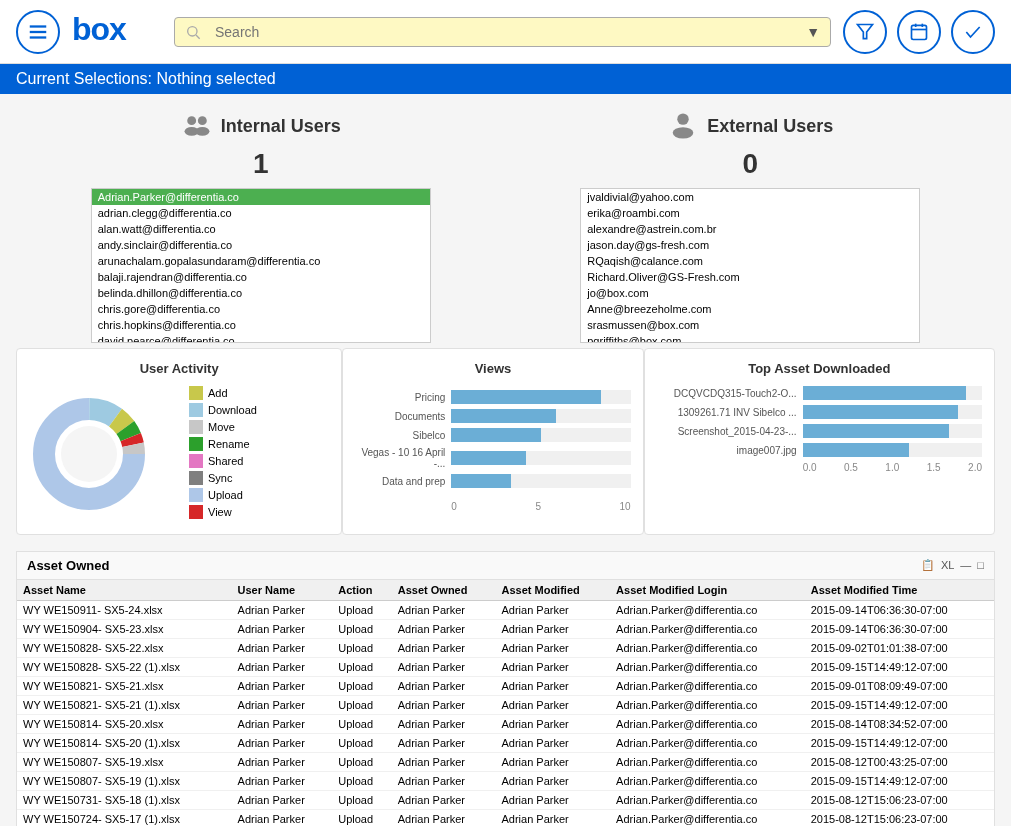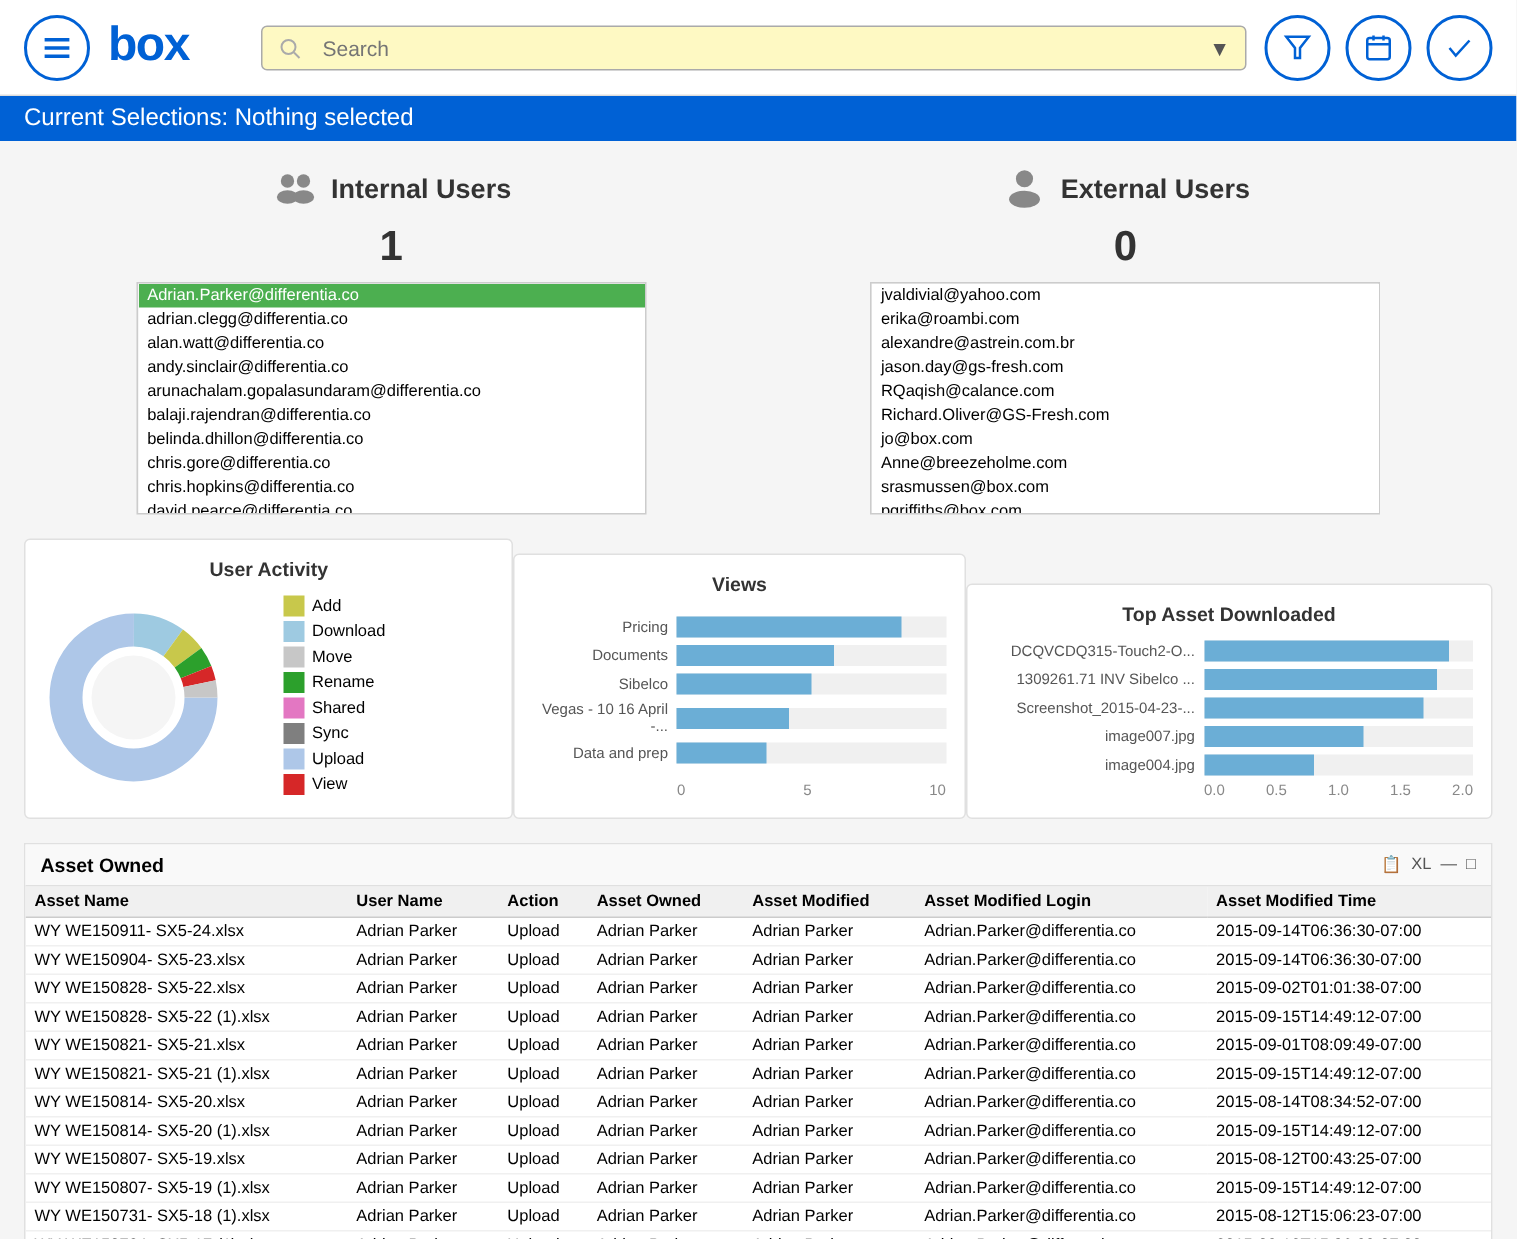--- a/index.html
+++ b/index.html
@@ -63,21 +63,21 @@
       font-size: 16px;
     }
 
     
     .main { padding: 16px; }
 
     
     .user-stats {
       display: flex;
       gap: 0;
-      margin-bottom: 16px;
+      margin-bottom: 5px;
     }
     .user-stat-section {
       flex: 1;
       display: flex;
       flex-direction: column;
       align-items: center;
     }
     .user-stat-header {
       display: flex; align-items: center; gap: 8px;
       font-size: 18px; font-weight: bold; color: #333;
@@ -103,21 +103,20 @@
     .user-list-item.selected {
       background: #4CAF50;
       color: #fff;
     }
 
     
     .charts-section {
       display: flex;
       gap: 0;
       margin-bottom: 16px;
-      align-items: flex-end;
     }
     .chart-box {
       background: #fff;
       border: 1px solid #e0e0e0;
       border-radius: 4px;
       padding: 12px;
     }
     .chart-title {
       text-align: center;
       font-size: 13px;
@@ -399,26 +398,20 @@
     <div class="asset-bar-track">
       <div class="asset-bar-fill" style="width:81.81818181818181%"></div>
     </div>
           </div>
           <div class="asset-bar-row">
             <div class="asset-bar-label">image007.jpg</div>
     <div class="asset-bar-track">
       <div class="asset-bar-fill" style="width:59.09090909090908%"></div>
     </div>
           </div>
-          <div class="asset-bar-row">
-            <div class="asset-bar-label">image004.jpg</div>
-    <div class="asset-bar-track">
-      <div class="asset-bar-fill" style="width:40.90909090909091%"></div>
-    </div>
-          </div>
         </div>
       <div class="asset-axis">
         <span>0.0</span>
         <span>0.5</span>
         <span>1.0</span>
         <span>1.5</span>
         <span>2.0</span>
       </div>
     </div>
   </div>

